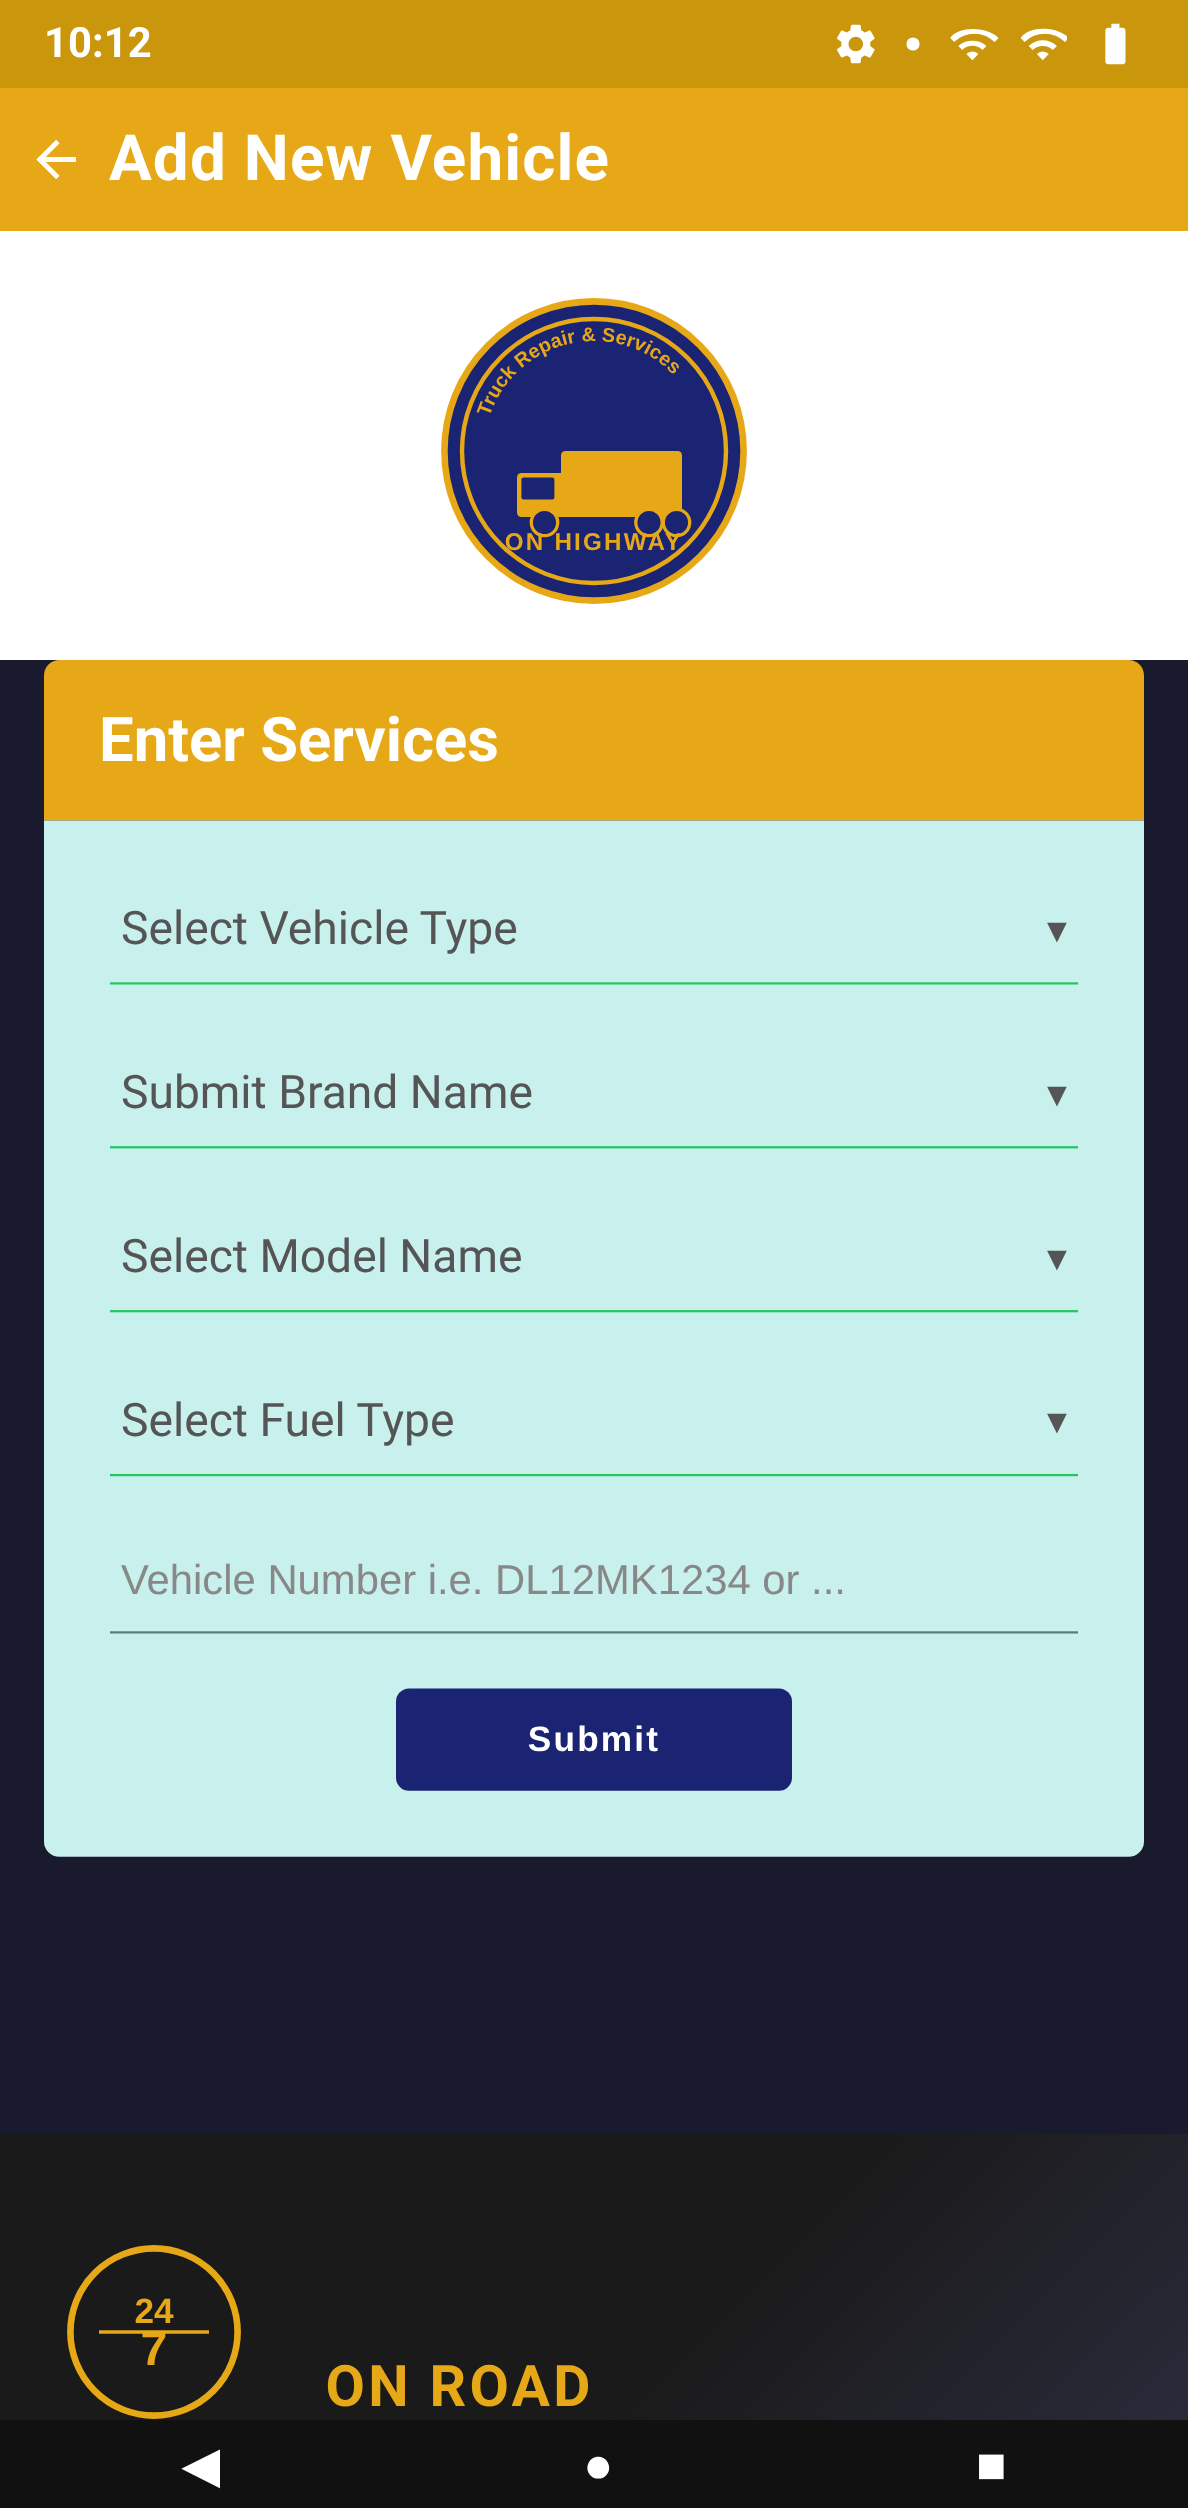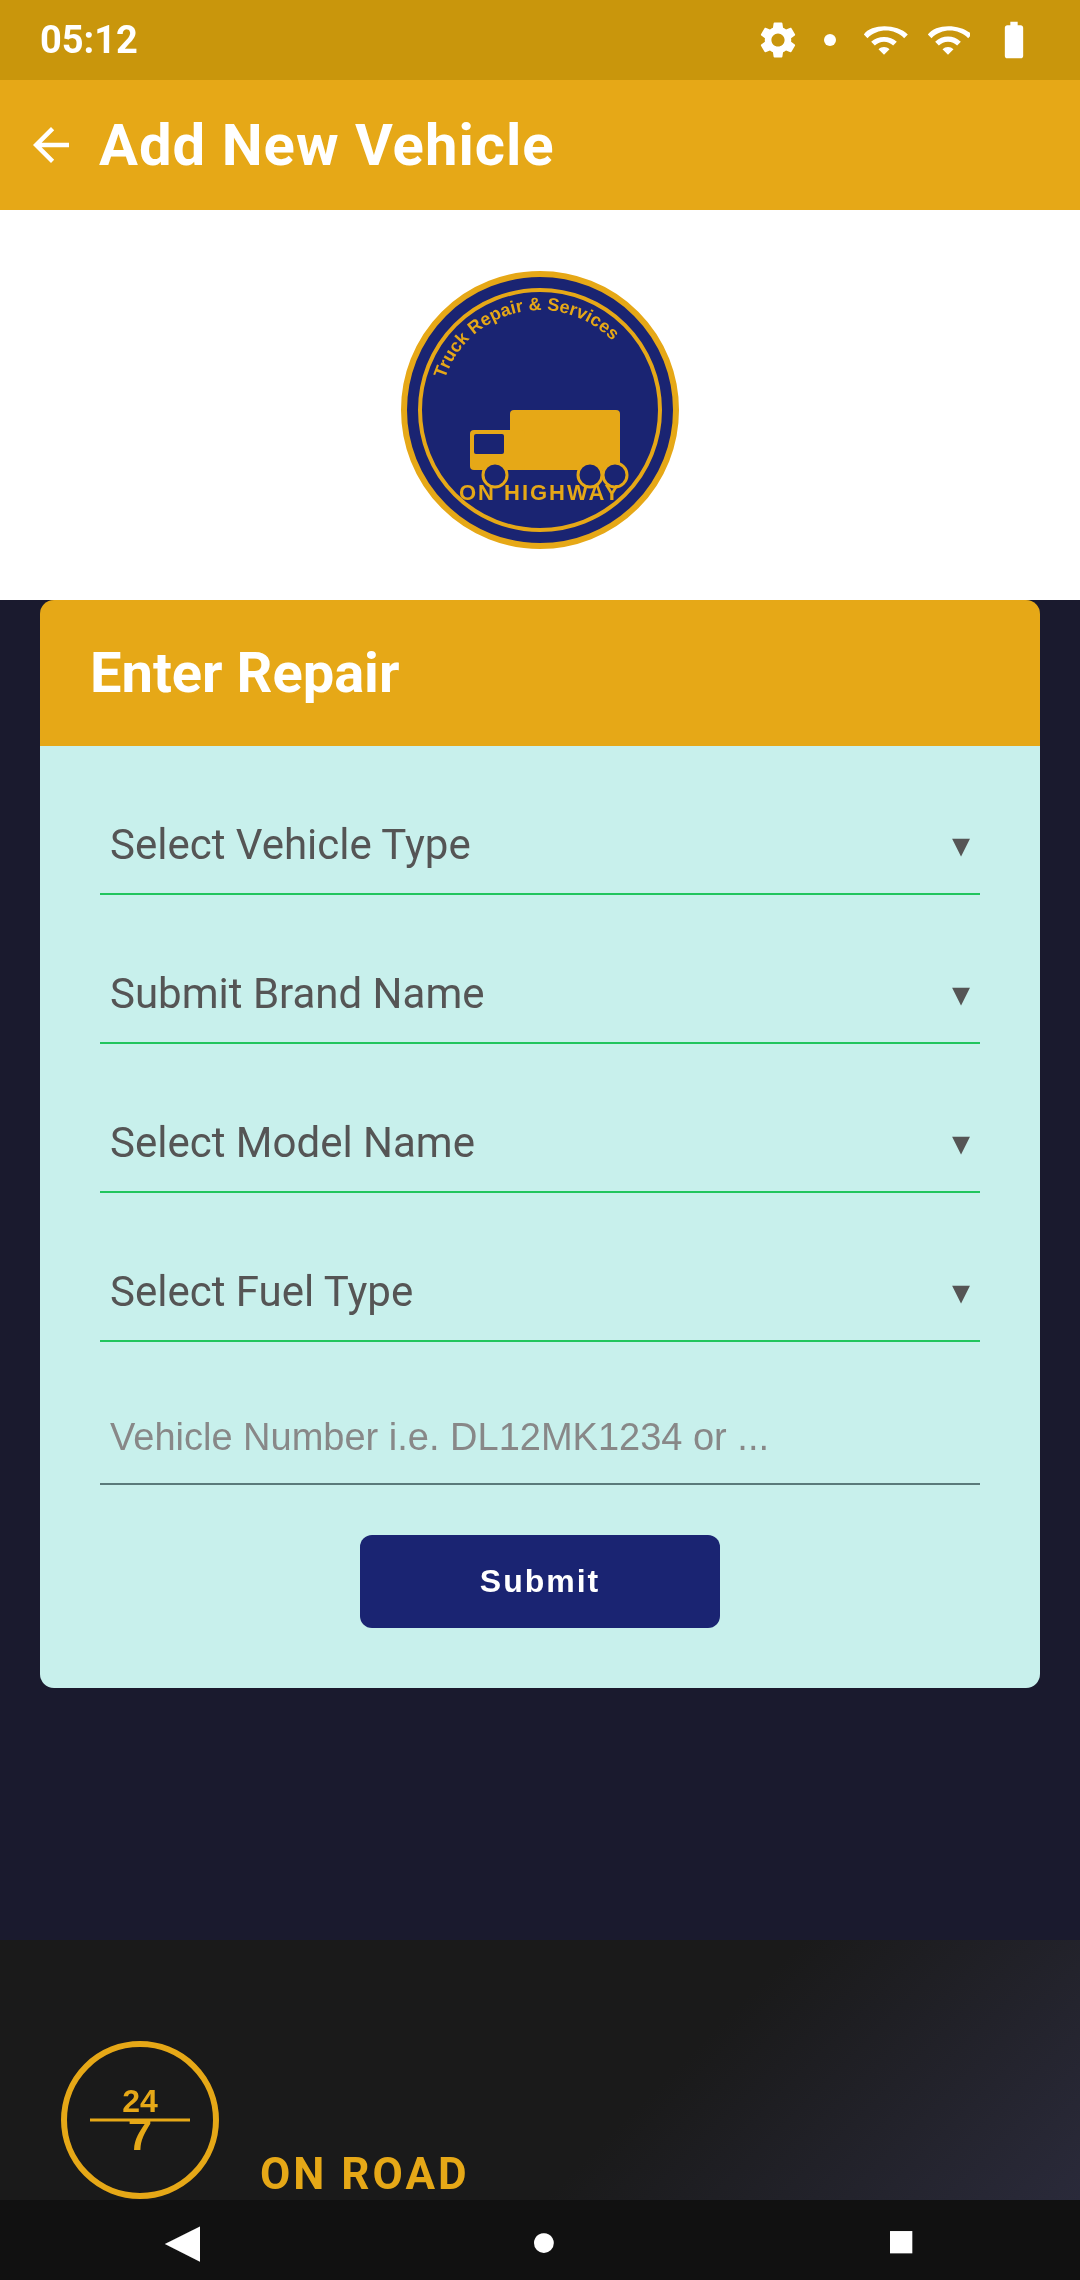--- a/index.html
+++ b/index.html
@@ -172,23 +172,24 @@
     .bottom-logo {
       width: 160px;
       height: 160px;
     }
     .bottom-text-group {
       display: flex;
       flex-direction: column;
     }
     .bottom-on-road {
       color: #e6a817;
-      font-size: 44px;
+      font-size: 52px;
       font-weight: bold;
       letter-spacing: 3px;
+      margin-left: 36px;
     }
     .bottom-subtitle {
       color: #e6a817;
       font-size: 32px;
       letter-spacing: 4px;
     }
 
     
     .nav-bar {
       position: absolute;
@@ -212,21 +213,21 @@
 
     
     .content-wrapper {
       width: 100%;
     }
   </style>
 </head>
 <body>
 
 <div class="status-bar">
-  <span class="status-time">05:12</span>
+  <span class="status-time">10:12</span>
   <div class="status-icons">
 
     <svg width="44" height="44" viewBox="0 0 24 24" fill="white">
       <path d="M19.14,12.94c0.04-0.3,0.06-0.61,0.06-0.94c0-0.32-0.02-0.64-0.07-0.94l2.03-1.58c0.18-0.14,0.23-0.41,0.12-0.61 l-1.92-3.32c-0.12-0.22-0.37-0.29-0.59-0.22l-2.39,0.96c-0.5-0.38-1.03-0.7-1.62-0.94L14.4,2.81c-0.04-0.24-0.24-0.41-0.48-0.41 h-3.84c-0.24,0-0.43,0.17-0.47,0.41L9.25,5.35C8.66,5.59,8.12,5.92,7.63,6.29L5.24,5.33c-0.22-0.08-0.47,0-0.59,0.22L2.74,8.87 C2.62,9.08,2.66,9.34,2.86,9.48l2.03,1.58C4.84,11.36,4.8,11.69,4.8,12s0.02,0.64,0.07,0.94l-2.03,1.58 c-0.18,0.14-0.23,0.41-0.12,0.61l1.92,3.32c0.12,0.22,0.37,0.29,0.59,0.22l2.39-0.96c0.5,0.38,1.03,0.7,1.62,0.94l0.36,2.54 c0.05,0.24,0.24,0.41,0.48,0.41h3.84c0.24,0,0.44-0.17,0.47-0.41l0.36-2.54c0.59-0.24,1.13-0.56,1.62-0.94l2.39,0.96 c0.22,0.08,0.47,0,0.59-0.22l1.92-3.32c0.12-0.22,0.07-0.47-0.12-0.61L19.14,12.94z M12,15.6c-1.98,0-3.6-1.62-3.6-3.6 s1.62-3.6,3.6-3.6s3.6,1.62,3.6,3.6S13.98,15.6,12,15.6z"></path>
     </svg>
 
     <svg width="24" height="24" viewBox="0 0 24 24" fill="white">
       <circle cx="12" cy="12" r="6"></circle>
     </svg>
 
@@ -280,21 +281,21 @@
       </g>
 
       <text x="140" y="230" text-anchor="middle" font-size="22" fill="#e6a817" font-weight="bold" font-family="Arial" letter-spacing="2">ON HIGHWAY</text>
     </svg>
   </div>
 </div>
 
 <div class="content-wrapper">
 
   <div class="enter-details-banner">
-    <span class="enter-details-text">Enter Repair</span>
+    <span class="enter-details-text">Enter Services</span>
   </div>
 
   <div class="form-card">
 
     <div class="dropdown-field">
       <span class="dropdown-label">Select Vehicle Type</span>
       <span class="dropdown-arrow">▾</span>
     </div>
 
     <div class="dropdown-field">

